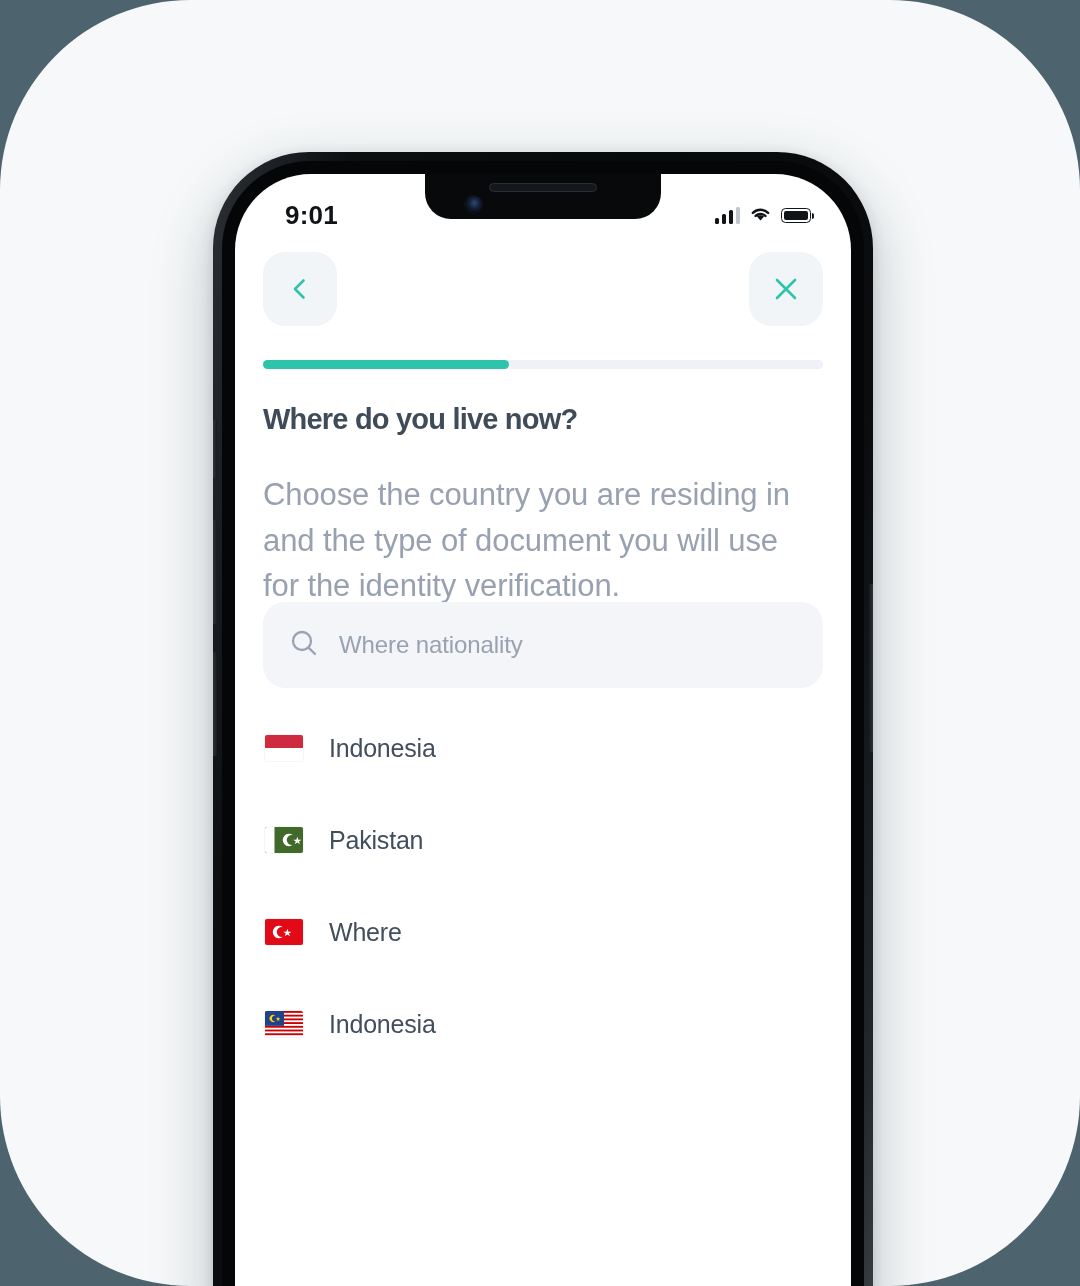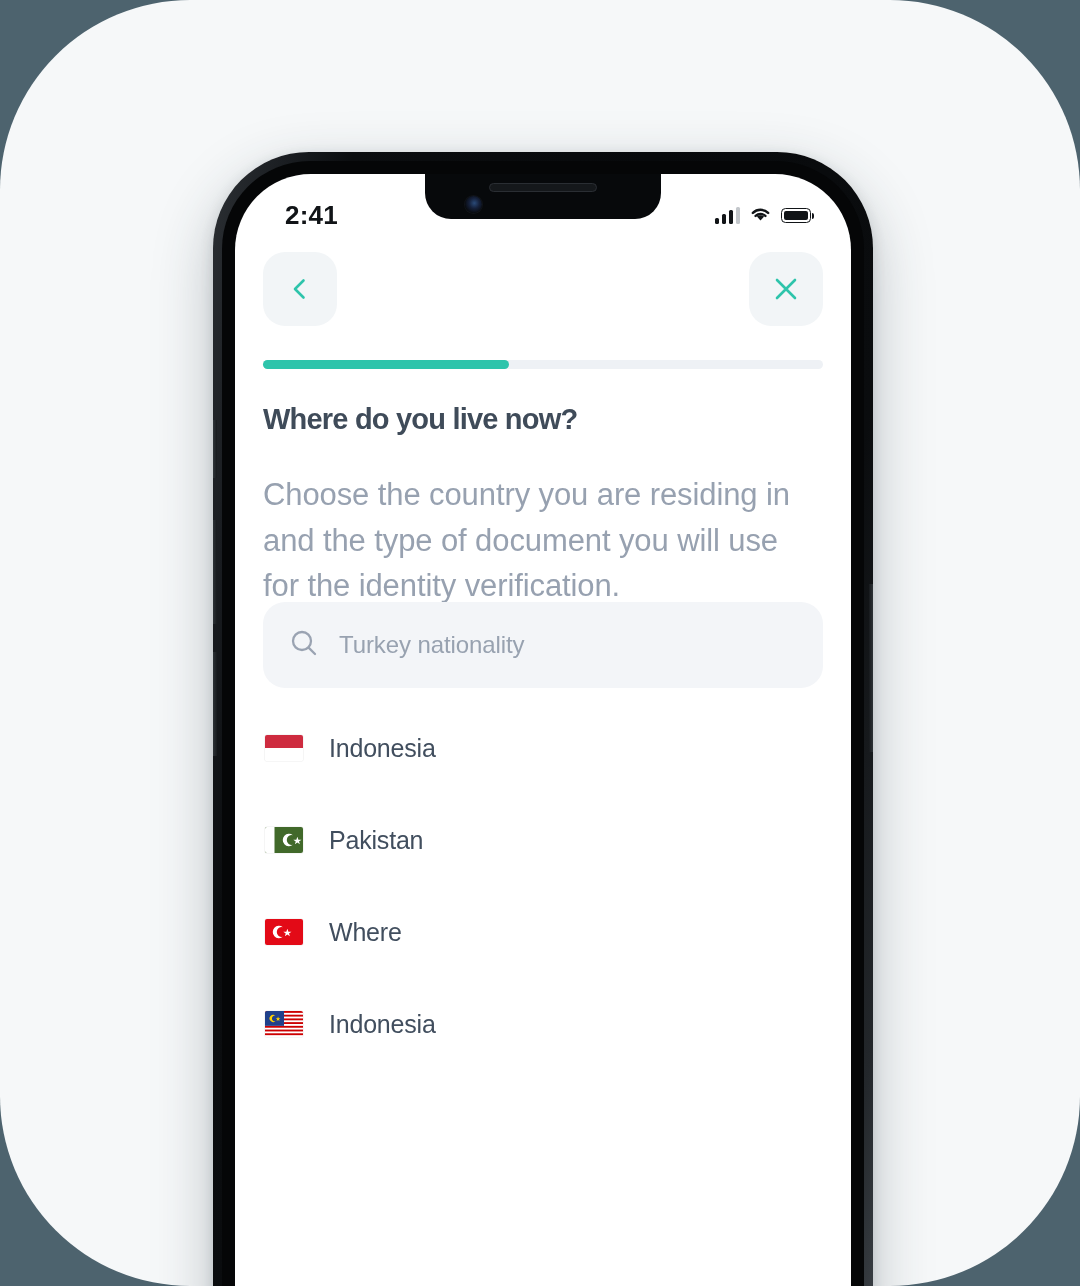--- a/index.html
+++ b/index.html
@@ -261,21 +261,21 @@
     <div class="btn-hw btn-power"></div>
 
     <div class="screen">
 
       <div class="notch">
         <div class="notch-speaker"></div>
         <div class="notch-camera"></div>
       </div>
 
       <div class="statusbar">
-        <div class="clock">2:41</div>
+        <div class="clock">9:01</div>
         <div class="status-icons">
           <span class="signal">
             <i></i>
               <i></i>
               <i></i>
               <i></i>
           </span>
           <span>
             <svg width="23" height="17" viewBox="0 0 23 17">
               <path d="M11.5 15.6 L7.9 11.6 a5.3 5.3 0 0 1 7.2 0 Z" fill="#111417"></path>
@@ -315,21 +315,21 @@
         <h1 class="headline">Where do you live now?</h1>
         <p class="subline">Choose the country you are residing in and the type of document you will use for the identity verification.</p>
 
         <div class="searchbox">
           <span>
             <svg width="30" height="30" viewBox="0 0 30 30">
               <circle cx="13" cy="13" r="9" stroke="#9aa3b2" stroke-width="2.3" fill="none"></circle>
               <path d="M19.6 19.6 L26 26" stroke="#9aa3b2" stroke-width="2.3" stroke-linecap="round"></path>
             </svg>
           </span>
-          <span class="search-input-text">Turkey nationality</span>
+          <span class="search-input-text">Where nationality</span>
         </div>
 
         <div class="country-list" id="country-list">
             <div class="country-row">
               <span class="flag">
     <svg viewBox="0 0 38 26" preserveAspectRatio="none">
       <rect width="38" height="13" fill="#ce2b3f"></rect>
       <rect y="13" width="38" height="13" fill="#ffffff"></rect>
     </svg>
               </span>

